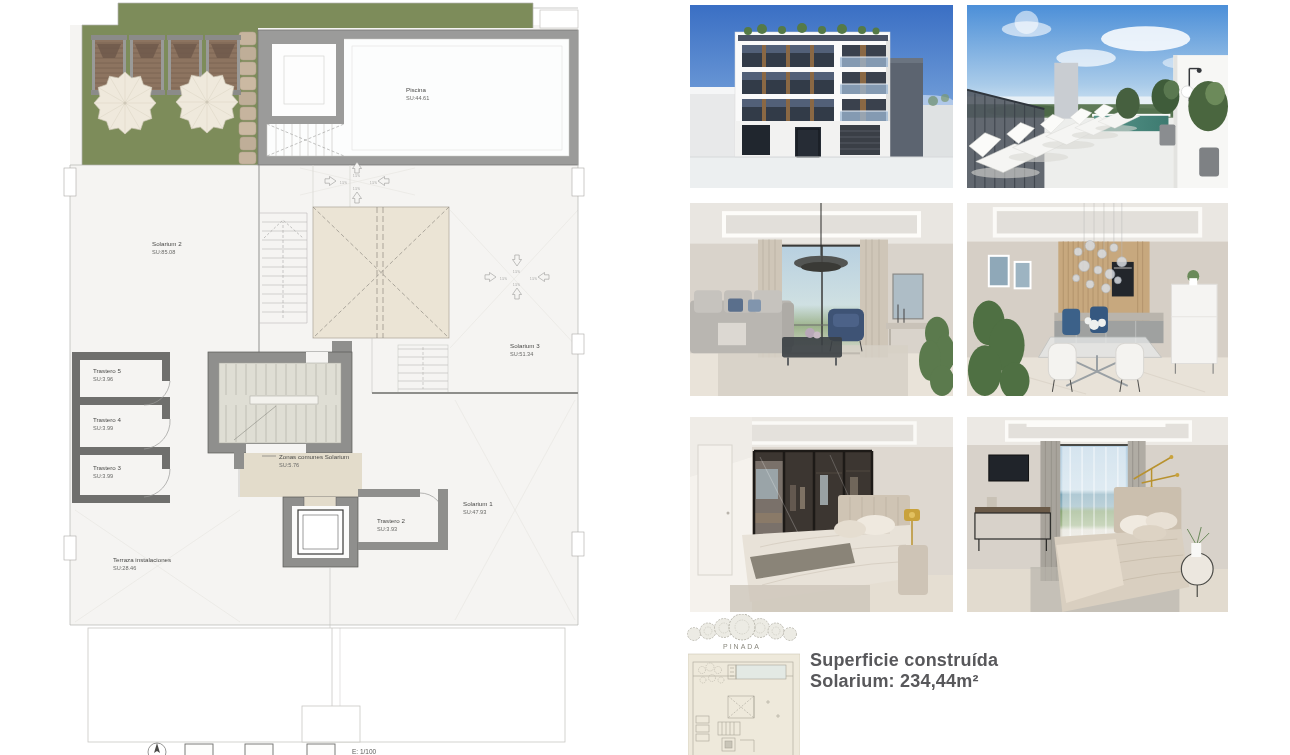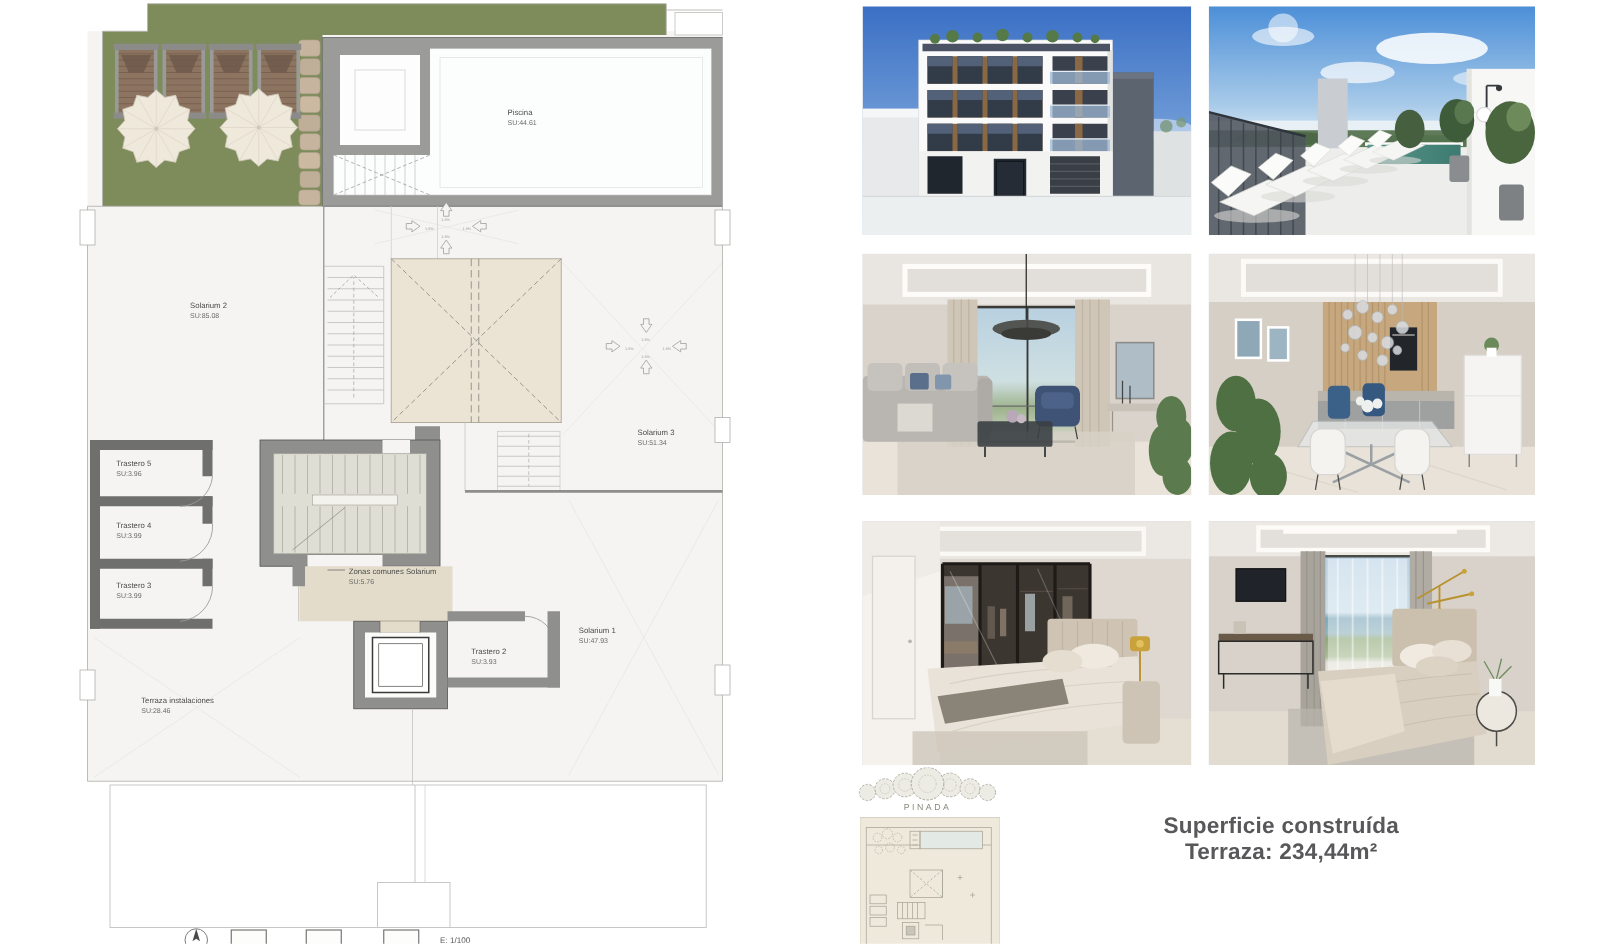--- a/index.html
+++ b/index.html
@@ -14,21 +14,21 @@
   #photo-living   {left:690px;top:203px;width:263px;height:193px;}
   #photo-dining   {left:967px;top:203px;width:261px;height:193px;}
   #photo-bed1     {left:690px;top:417px;width:263px;height:195px;}
   #photo-bed2     {left:967px;top:417px;width:261px;height:195px;}
   #branding-trees {left:684px;top:614px;width:116px;height:30px;}
   #branding-label {left:684px;top:643px;width:116px;text-align:center;
                    font-size:7px;letter-spacing:2px;color:#8a887e;}
   #miniplan       {left:688px;top:650px;width:112px;height:110px;}
   #summary        {left:810px;top:650px;width:430px;color:#58585b;}
   #summary .l1,#summary .l2{font-size:18px;font-weight:700;line-height:21px;
-                   letter-spacing:.2px;text-align:center;}
+                   letter-spacing:.2px;}
   
   text{font-family:"Liberation Sans",sans-serif;}
   .rlbl{font-size:6.2px;fill:#4a4a48;}
   .rsu{font-size:5.6px;fill:#6a6a68;}
   .tiny{font-size:3px;fill:#a0a09e;}
   .scale-txt{font-size:6.5px;fill:#5a5a58;}
 </style>
 </head>
 <body>
 
@@ -864,14 +864,14 @@
       <circle cx="22" cy="17" r="4"></circle>
       <circle cx="30" cy="20" r="3.5"></circle>
     <circle cx="15" cy="30" r="3"></circle>
       <circle cx="24" cy="28" r="3.5"></circle>
       <circle cx="33" cy="30" r="3"></circle>
   </g>
 </svg>
 
 <div id="summary" class="abs">
   <div class="l1">Superficie construída</div>
-  <div class="l2">Terraza: 234,44m²</div>
+  <div class="l2">Solarium: 234,44m²</div>
 </div>
 
 </body></html>

